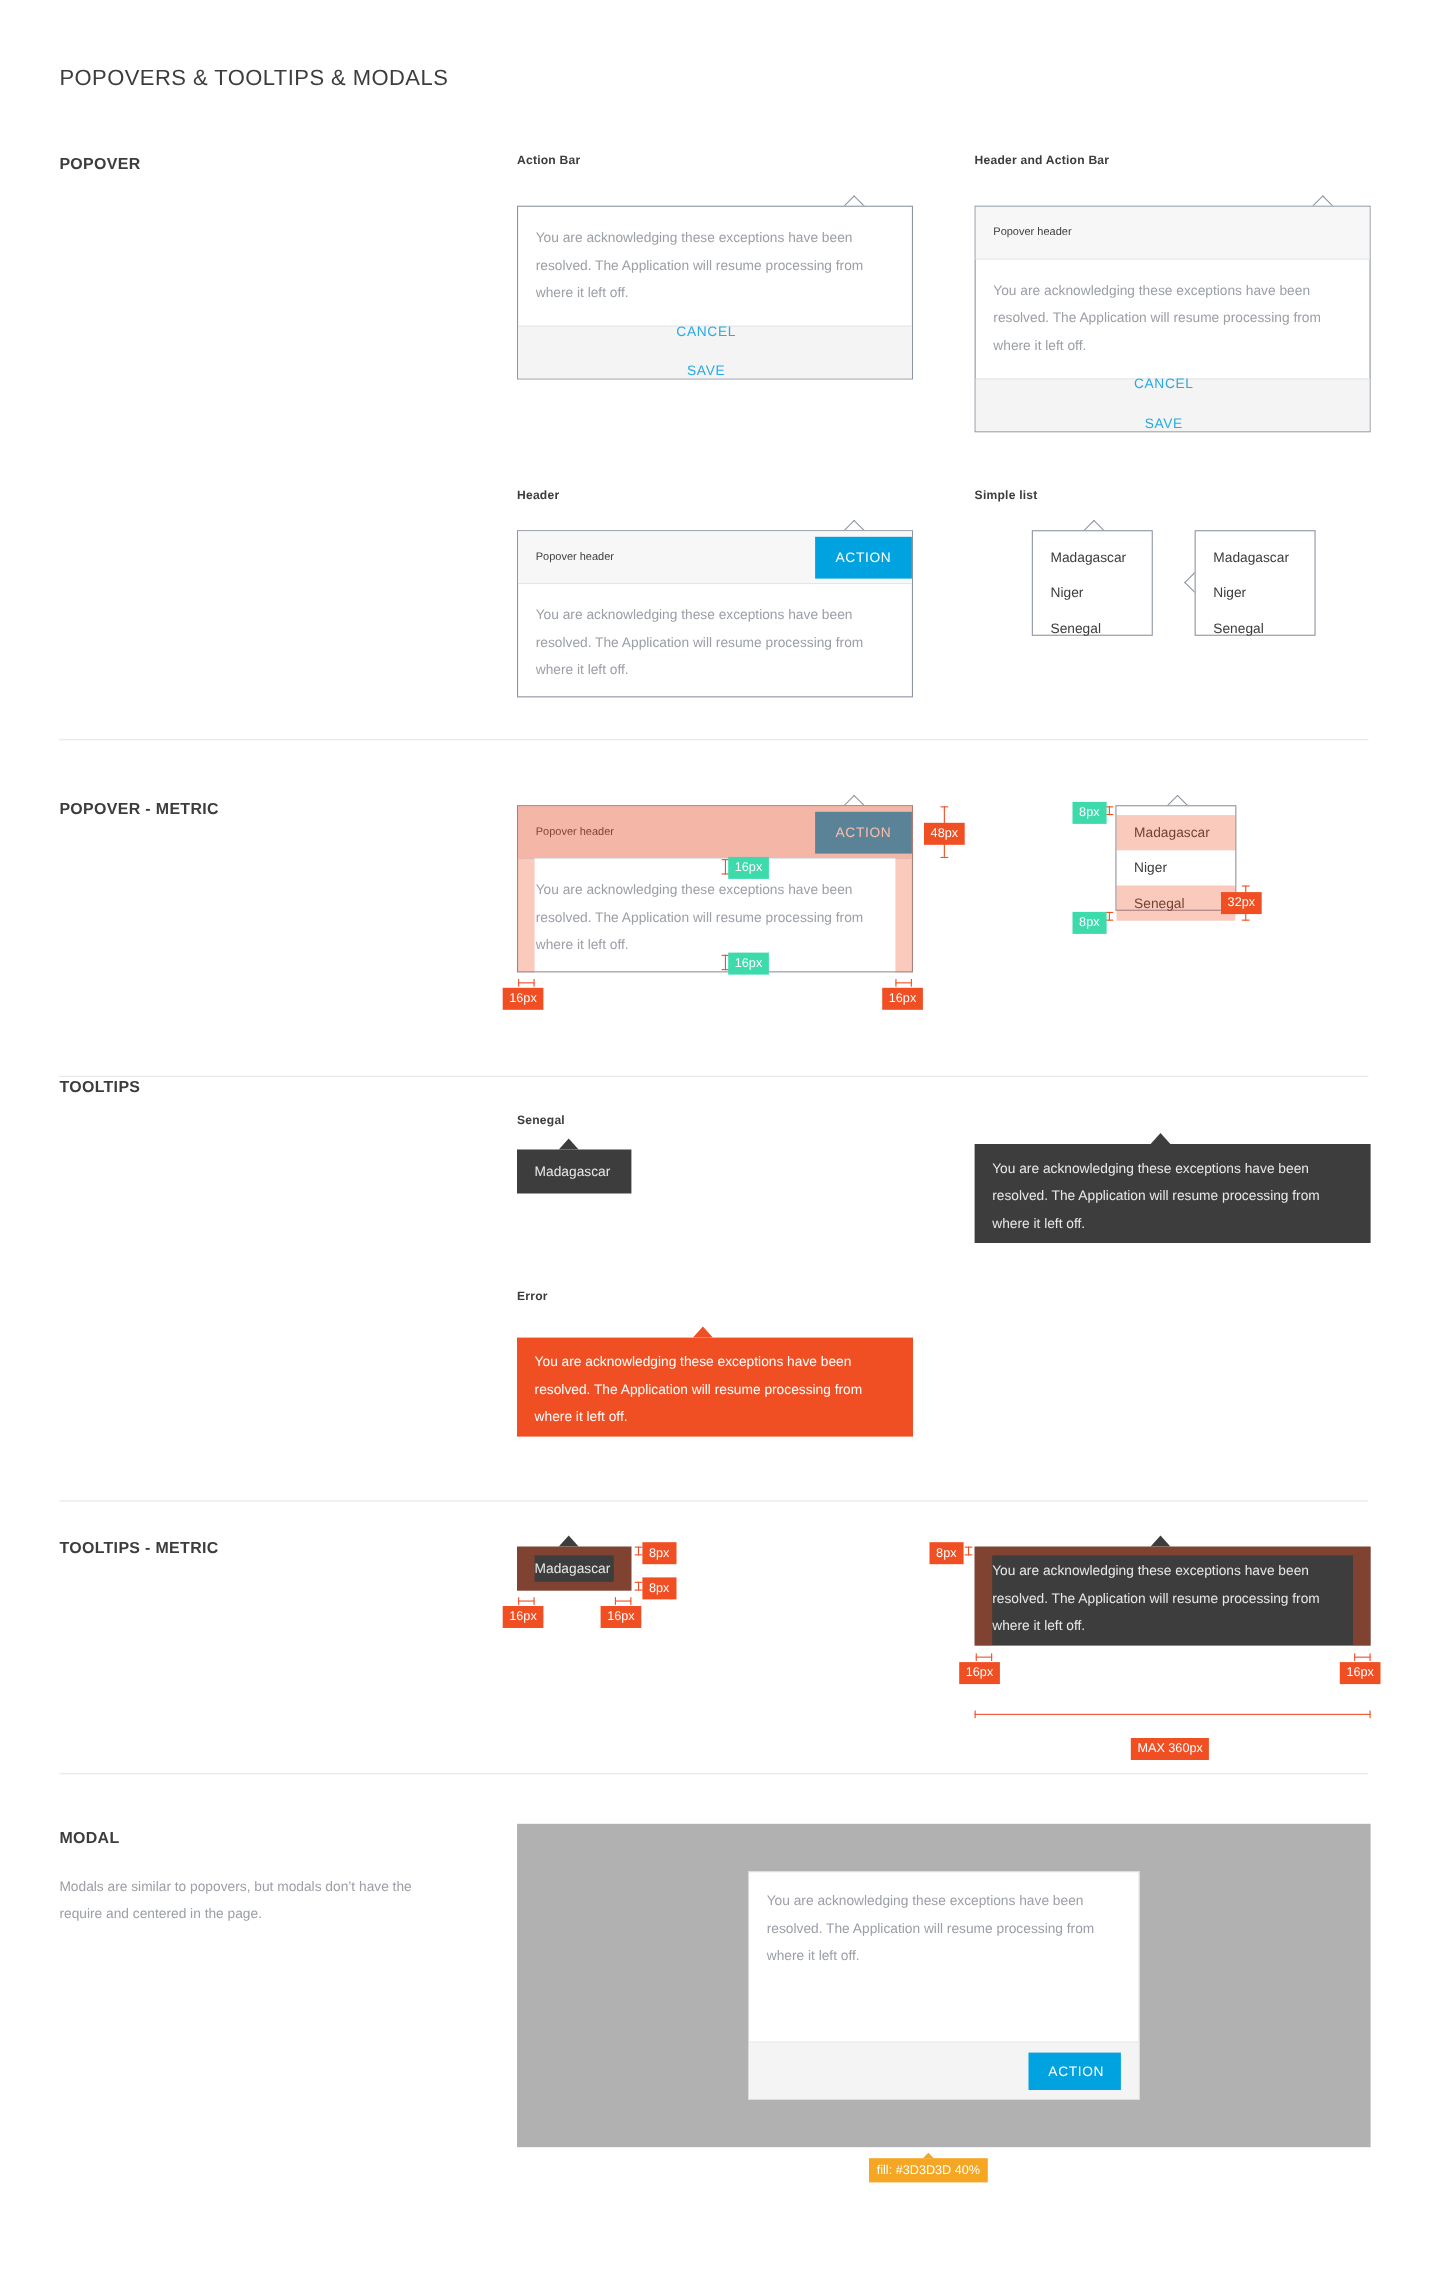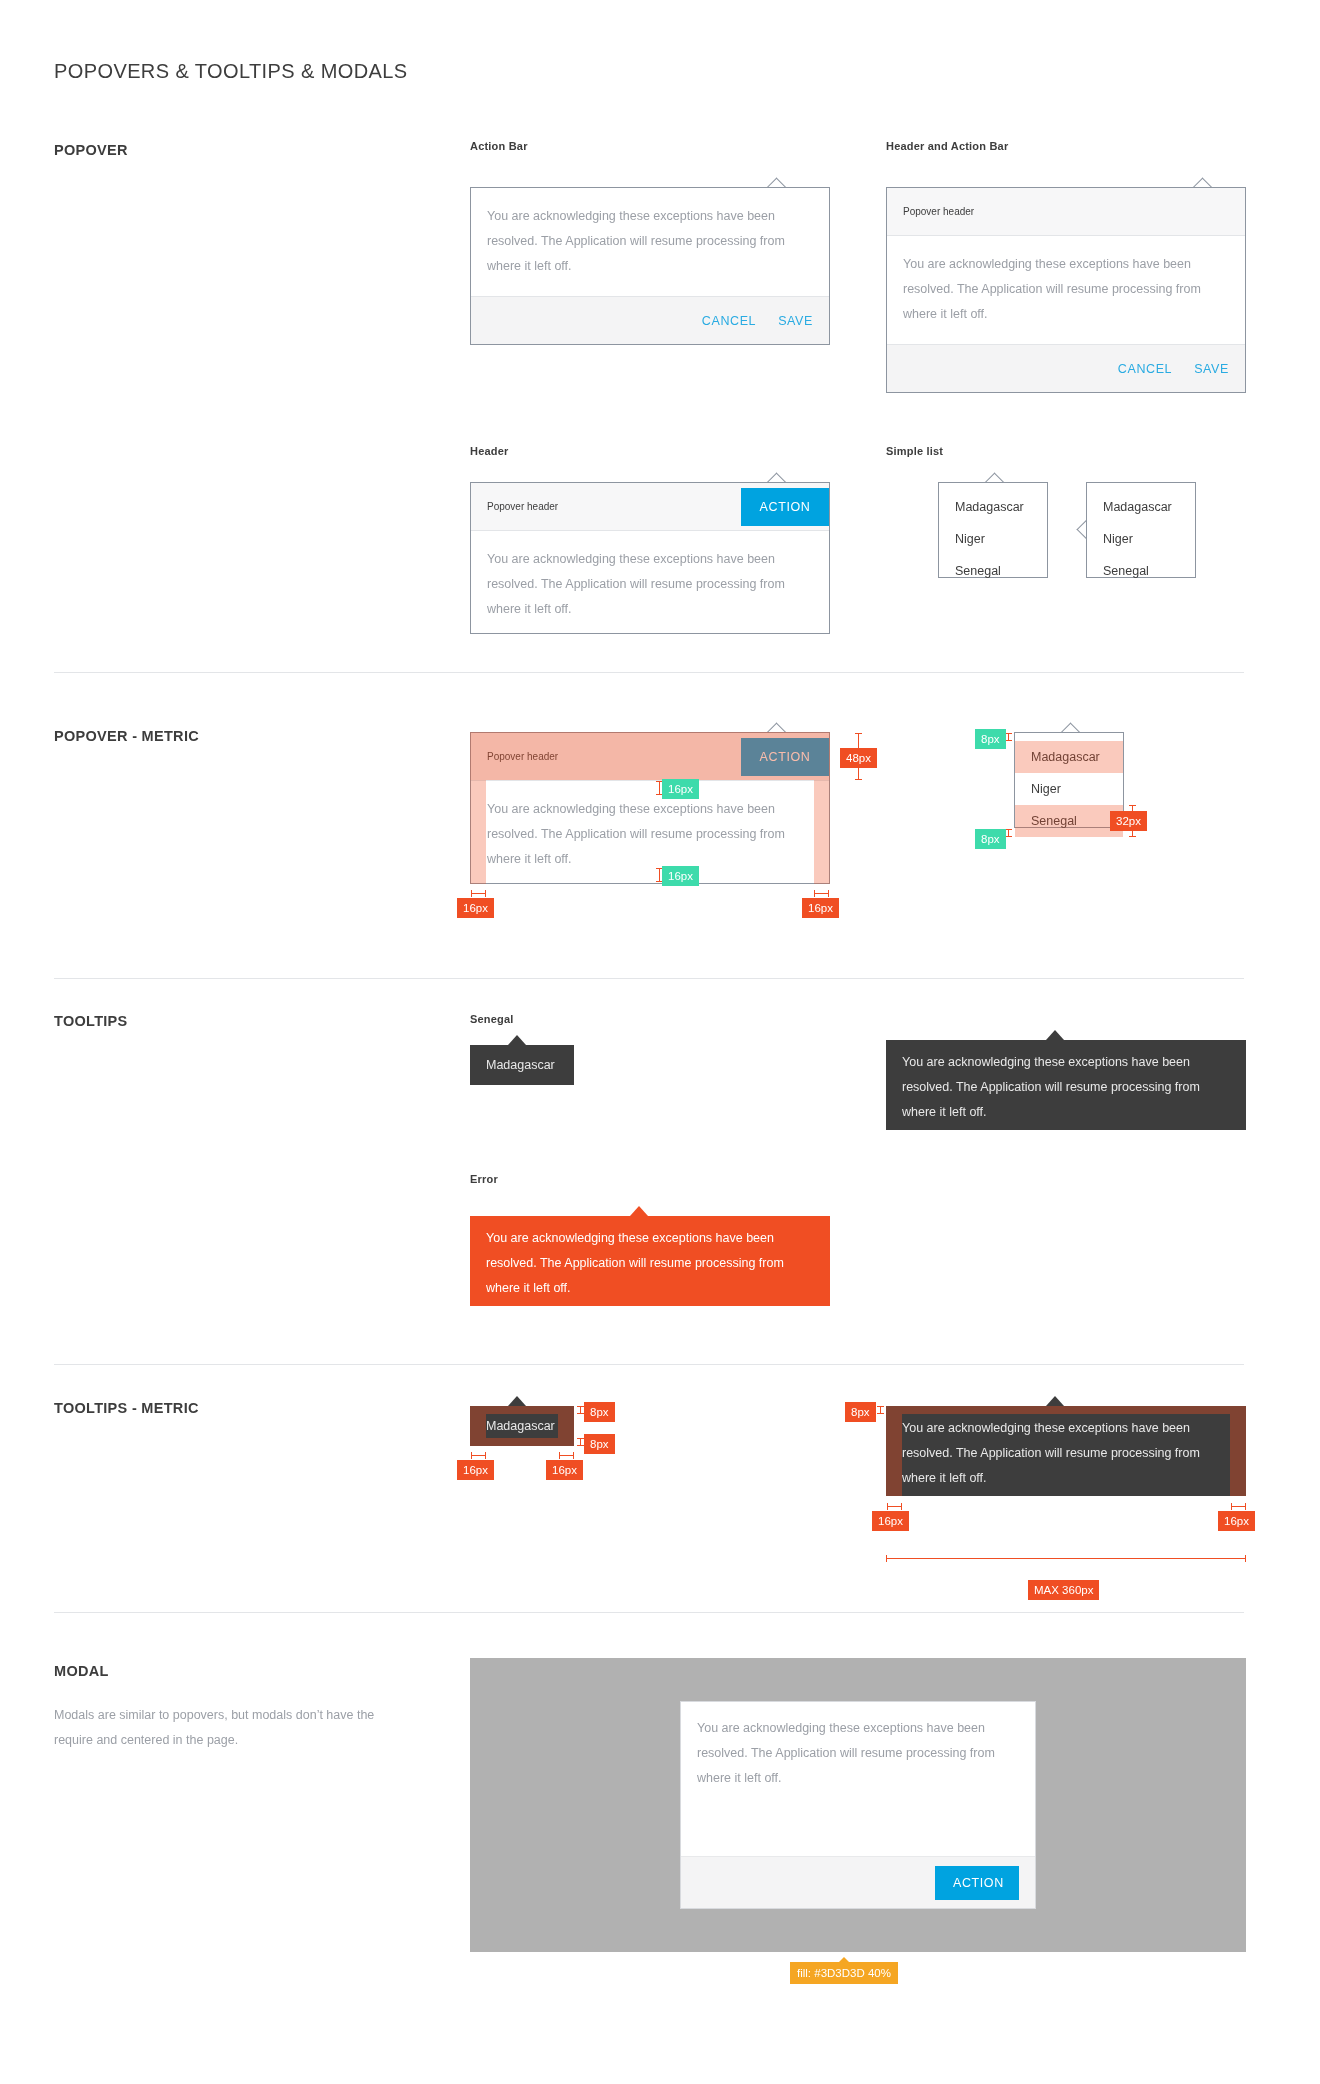--- a/index.html
+++ b/index.html
@@ -47,21 +47,21 @@
   .pop-body{
     font-size:12.5px;color:#9b9fa6;line-height:25px;padding:16px;box-sizing:border-box;
   }
   .pop-header{
     height:48px;display:flex;align-items:center;justify-content:space-between;
     background:#f7f7f8;border-bottom:1px solid #e3e5e8;box-sizing:border-box;padding-left:16px;
   }
   .pop-header-title{font-size:10px;color:#3d3d3d;}
   .pop-actionbar{
     height:48px;background:#f4f4f5;border-top:1px solid #e3e5e8;box-sizing:border-box;
-    display:flex;align-items:center;justify-content:flex-end;gap:22px;padding-right:16px;
+    display:flex;align-items:center;justify-content:flex-end;gap:22px;padding-right:16px;flex-direction:column;
   }
   .link-btn{
     font-size:12.5px;color:#29abe2;letter-spacing:.6px;cursor:pointer;background:none;border:0;
     font-family:inherit;padding:0;
   }
   .action-btn{
     background:#00a3e0;color:#fff;font-size:12.5px;letter-spacing:.6px;border:0;
     height:32px;padding:0 18px;cursor:pointer;font-family:inherit;
   }
   .list-item{font-size:12.5px;color:#3d3d3d;height:32px;display:flex;align-items:center;padding:0 16px;box-sizing:border-box;}
@@ -227,21 +227,21 @@
   <div class="mk-cap-v" style="left:1005px;top:829px;"></div>
   <div class="mk-cap-v" style="left:1005px;top:836px;"></div>
   <div class="tag-t" style="left:975px;top:829px;">8px</div>
   <div class="mk-v" style="left:1132px;top:805px;height:32px;"></div>
   <div class="mk-cap-v" style="left:1129px;top:805px;"></div>
   <div class="mk-cap-v" style="left:1129px;top:836px;"></div>
   <div class="tag-o" style="left:1110px;top:811px;">32px</div>
 
   <div class="divider" style="top:978px;"></div>
 
-  <div class="sec-title" style="left:54px;top:1013px;">TOOLTIPS</div>
+  <div class="sec-title" style="left:54px;top:981px;">TOOLTIPS</div>
 
   <div class="caption" style="left:470px;top:1013px;">Senegal</div>
   <div class="tip-arrow" style="left:508px;top:1035px;border-bottom:10px solid #3d3d3d;"></div>
   <div class="tip" style="left:470px;top:1045px;width:104px;height:40px;">
     <div class="tip-text-sm" style="padding:11px 16px;">Madagascar</div>
   </div>
 
   <div class="tip-arrow" style="left:1046px;top:1030px;border-bottom:10px solid #3d3d3d;"></div>
   <div class="tip" style="left:886px;top:1040px;width:360px;height:90px;">
     <div class="tip-text" style="padding:10px 16px;">You are acknowledging these exceptions have been resolved. The Application will resume processing from where it left off.</div>

